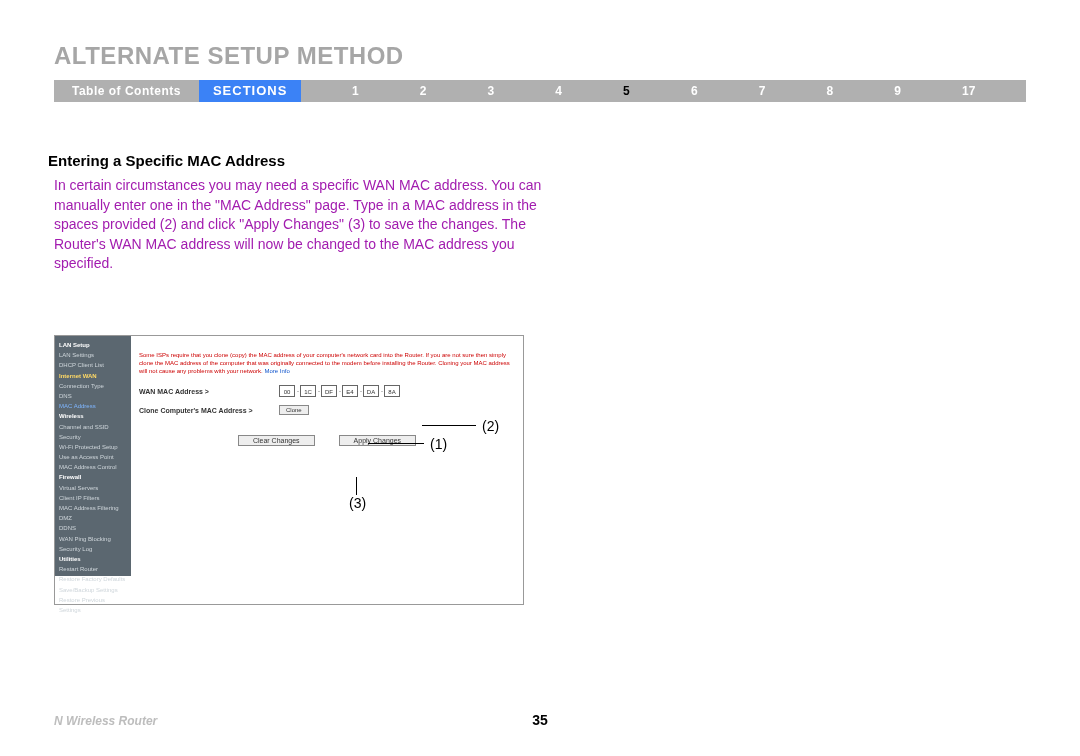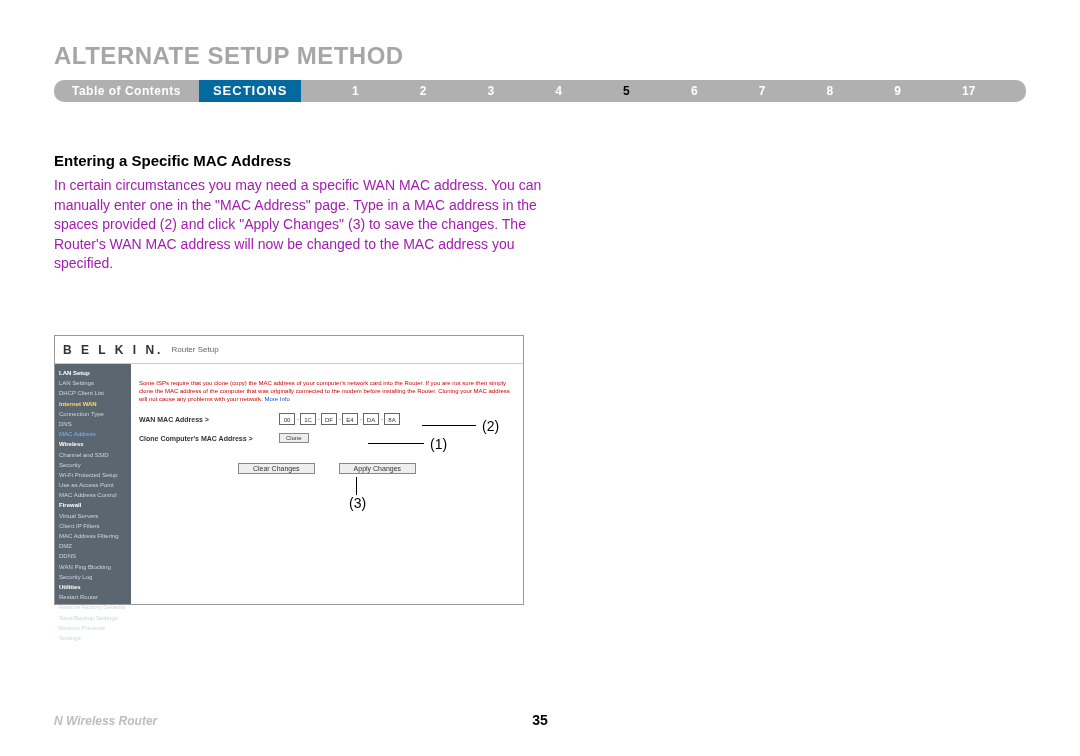--- a/index.html
+++ b/index.html
@@ -24,29 +24,28 @@
     position: absolute;
     top: 80px;
     left: 54px;
     width: 972px;
     height: 22px;
     background: #b0b0b0;
     display: flex;
     align-items: center;
     font-size: 12px;
     color: #ffffff;
-    border-radius: 10px;
   }
   .nav-toc {
     padding: 0 18px;
     font-weight: bold;
     letter-spacing: 0.5px;
   }
   .nav-sections {
-    background: #0369a1;
+    background: #3b82f6;
     padding: 0 14px;
     height: 22px;
     line-height: 22px;
     font-weight: bold;
     letter-spacing: 1px;
     font-size: 13px;
   }
   .nav-nums {
     flex: 1;
     display: flex;
@@ -57,21 +56,21 @@
     font-weight: bold;
     color: #fff;
     font-size: 12px;
   }
   .nav-num.active {
     color: #000;
   }
   .subheading {
     position: absolute;
     top: 152px;
-    left: 54px;
+    left: 48px;
     font-size: 15px;
     font-weight: bold;
     color: #000;
   }
   .body-text {
     position: absolute;
     top: 176px;
     left: 54px;
     width: 500px;
     font-size: 14px;
@@ -211,24 +210,20 @@
     <span class="nav-num">8</span>
     <span class="nav-num">9</span>
     <span class="nav-num">17</span>
   </div>
 </div>
 
 <div class="subheading">Entering a Specific MAC Address</div>
 <div class="body-text">In certain circumstances you may need a specific WAN MAC address. You can manually enter one in the "MAC Address" page. Type in a MAC address in the spaces provided (2) and click "Apply Changes" (3) to save the changes. The Router's WAN MAC address will now be changed to the MAC address you specified.</div>
 
 <div class="screenshot">
-  <div class="ss-header">
-    <span class="ss-logo">B E L K I N.</span>
-    <span class="ss-logo-sub">Router Setup</span>
-  </div>
   <div class="ss-topright">
     <span>Home | Help | Logout  Internet Status:</span>
     <span class="red">Not connected</span>
   </div>
   <div class="ss-body">
     <div class="ss-sidebar">
       <div class="hd">LAN Setup</div>
       <div class="it">LAN Settings</div>
       <div class="it">DHCP Client List</div>
       <div class="hd yellow">Internet WAN</div>

